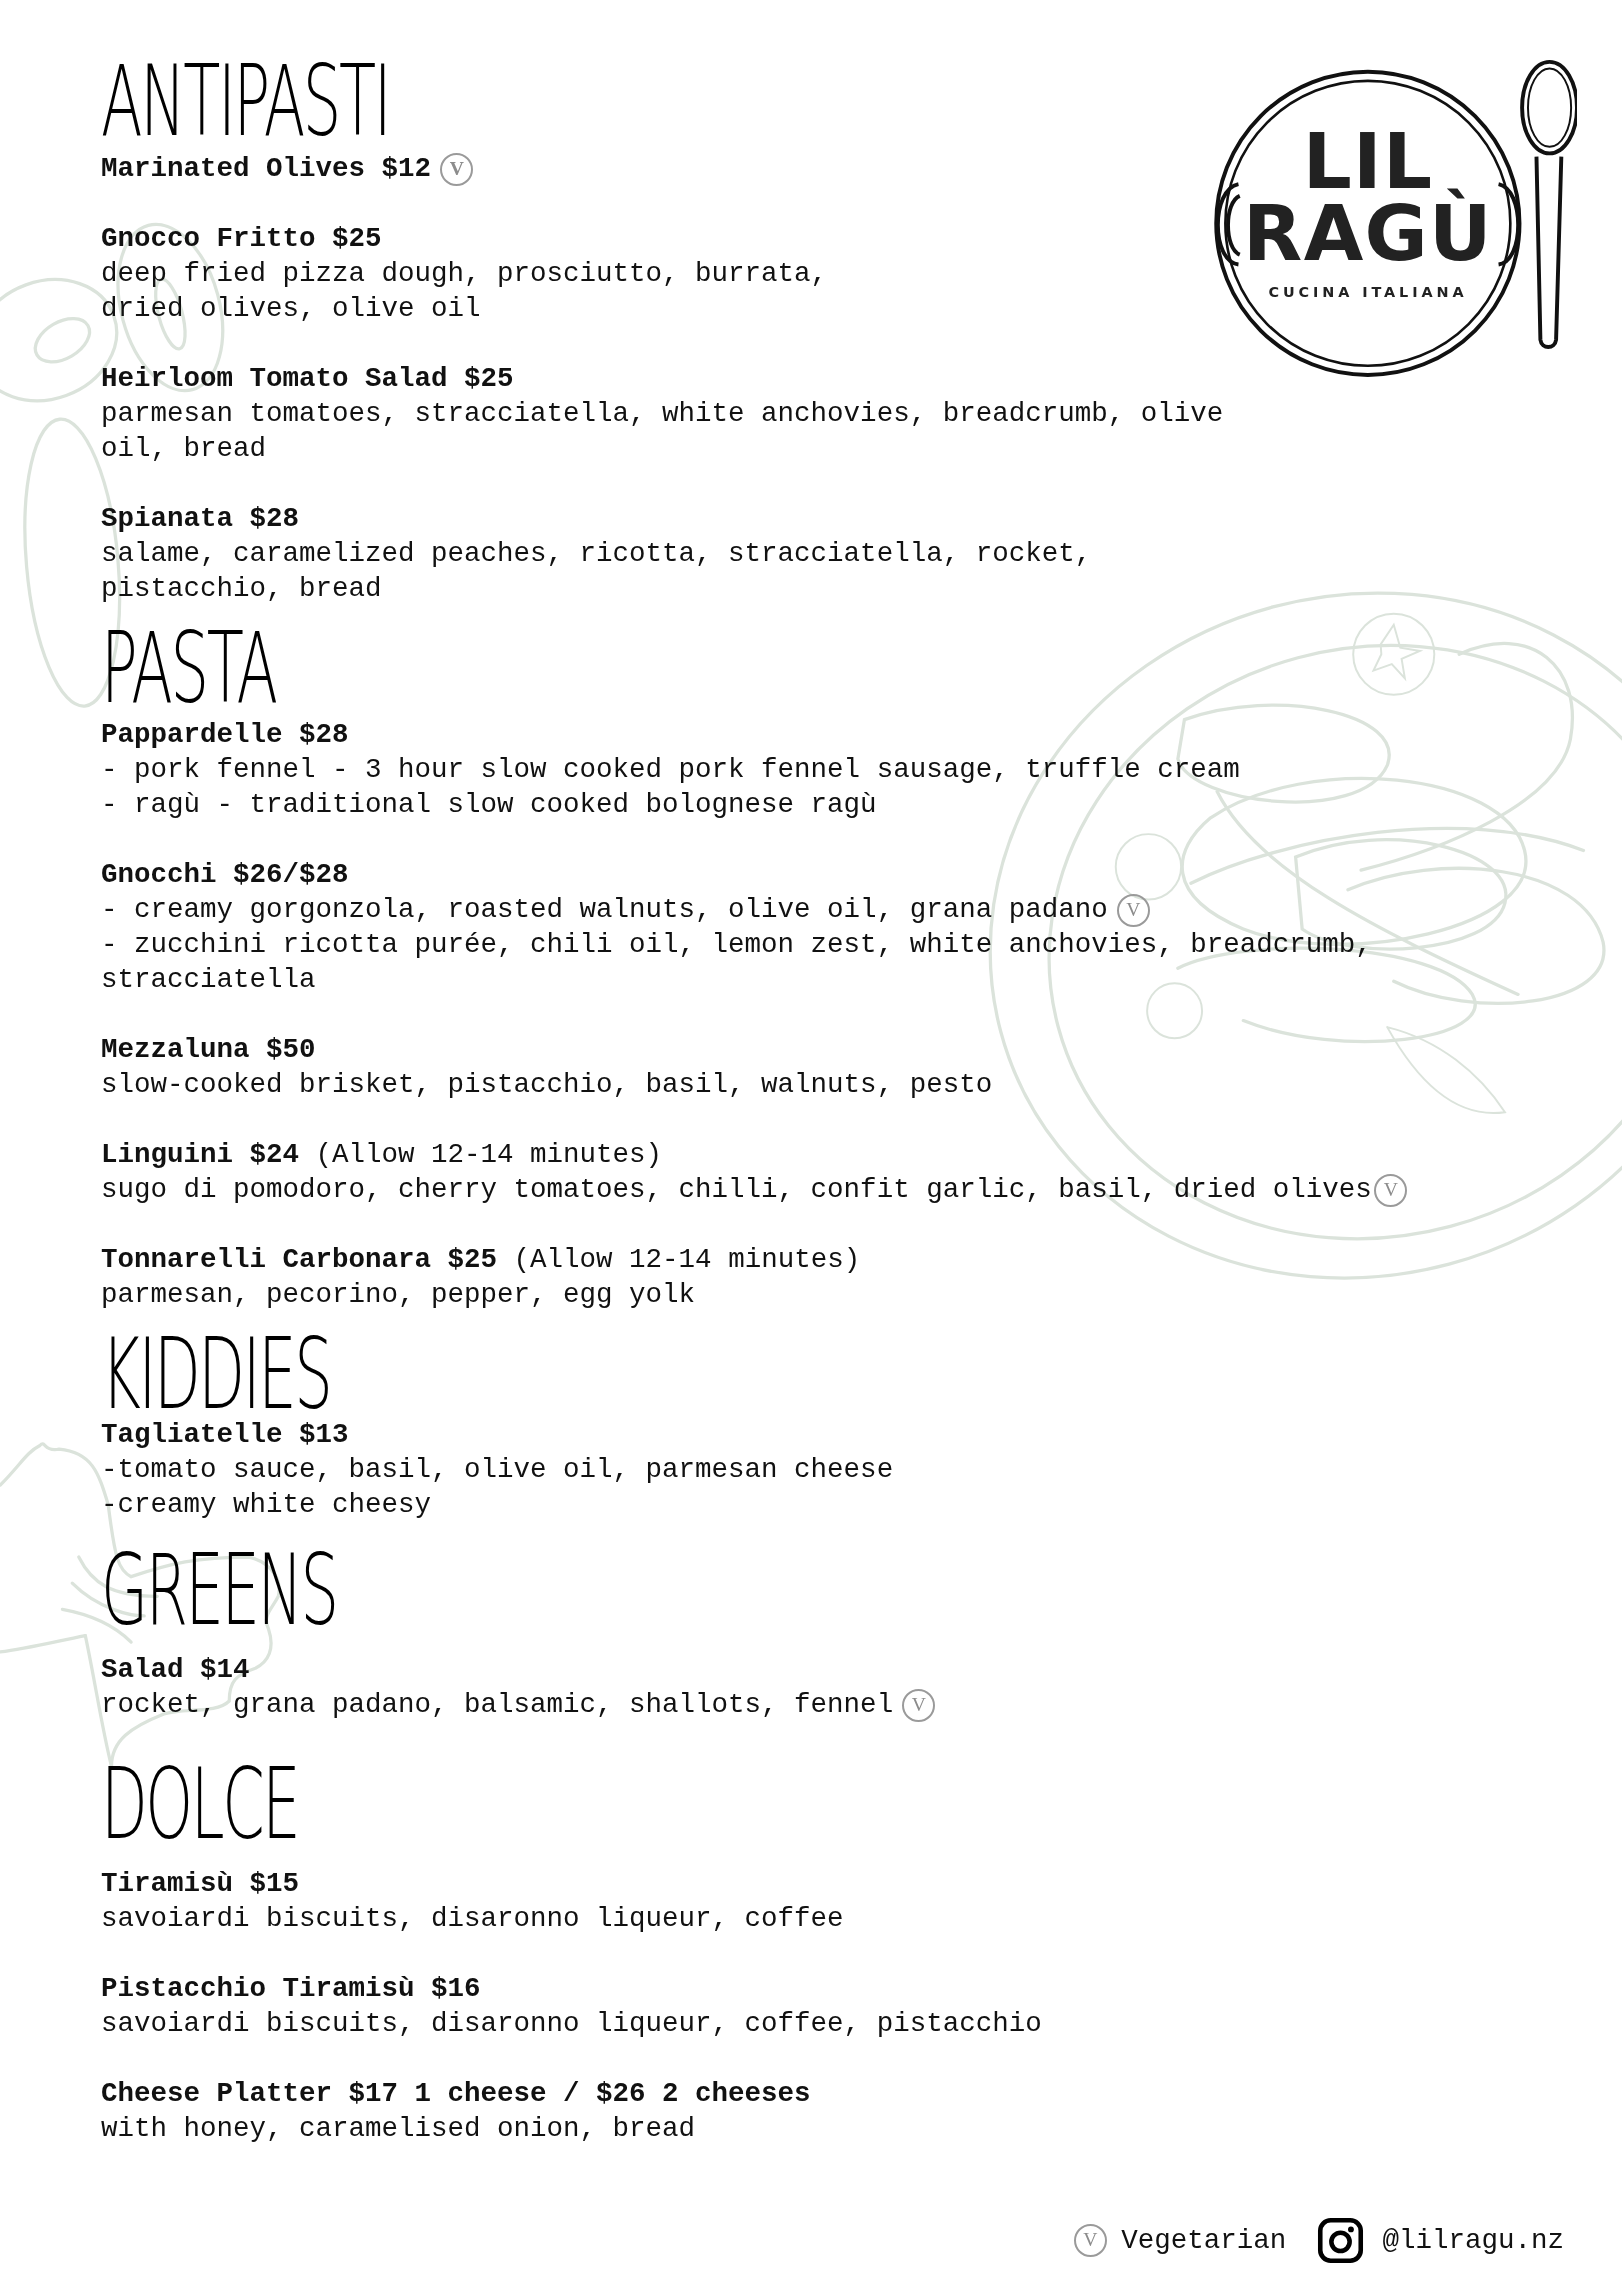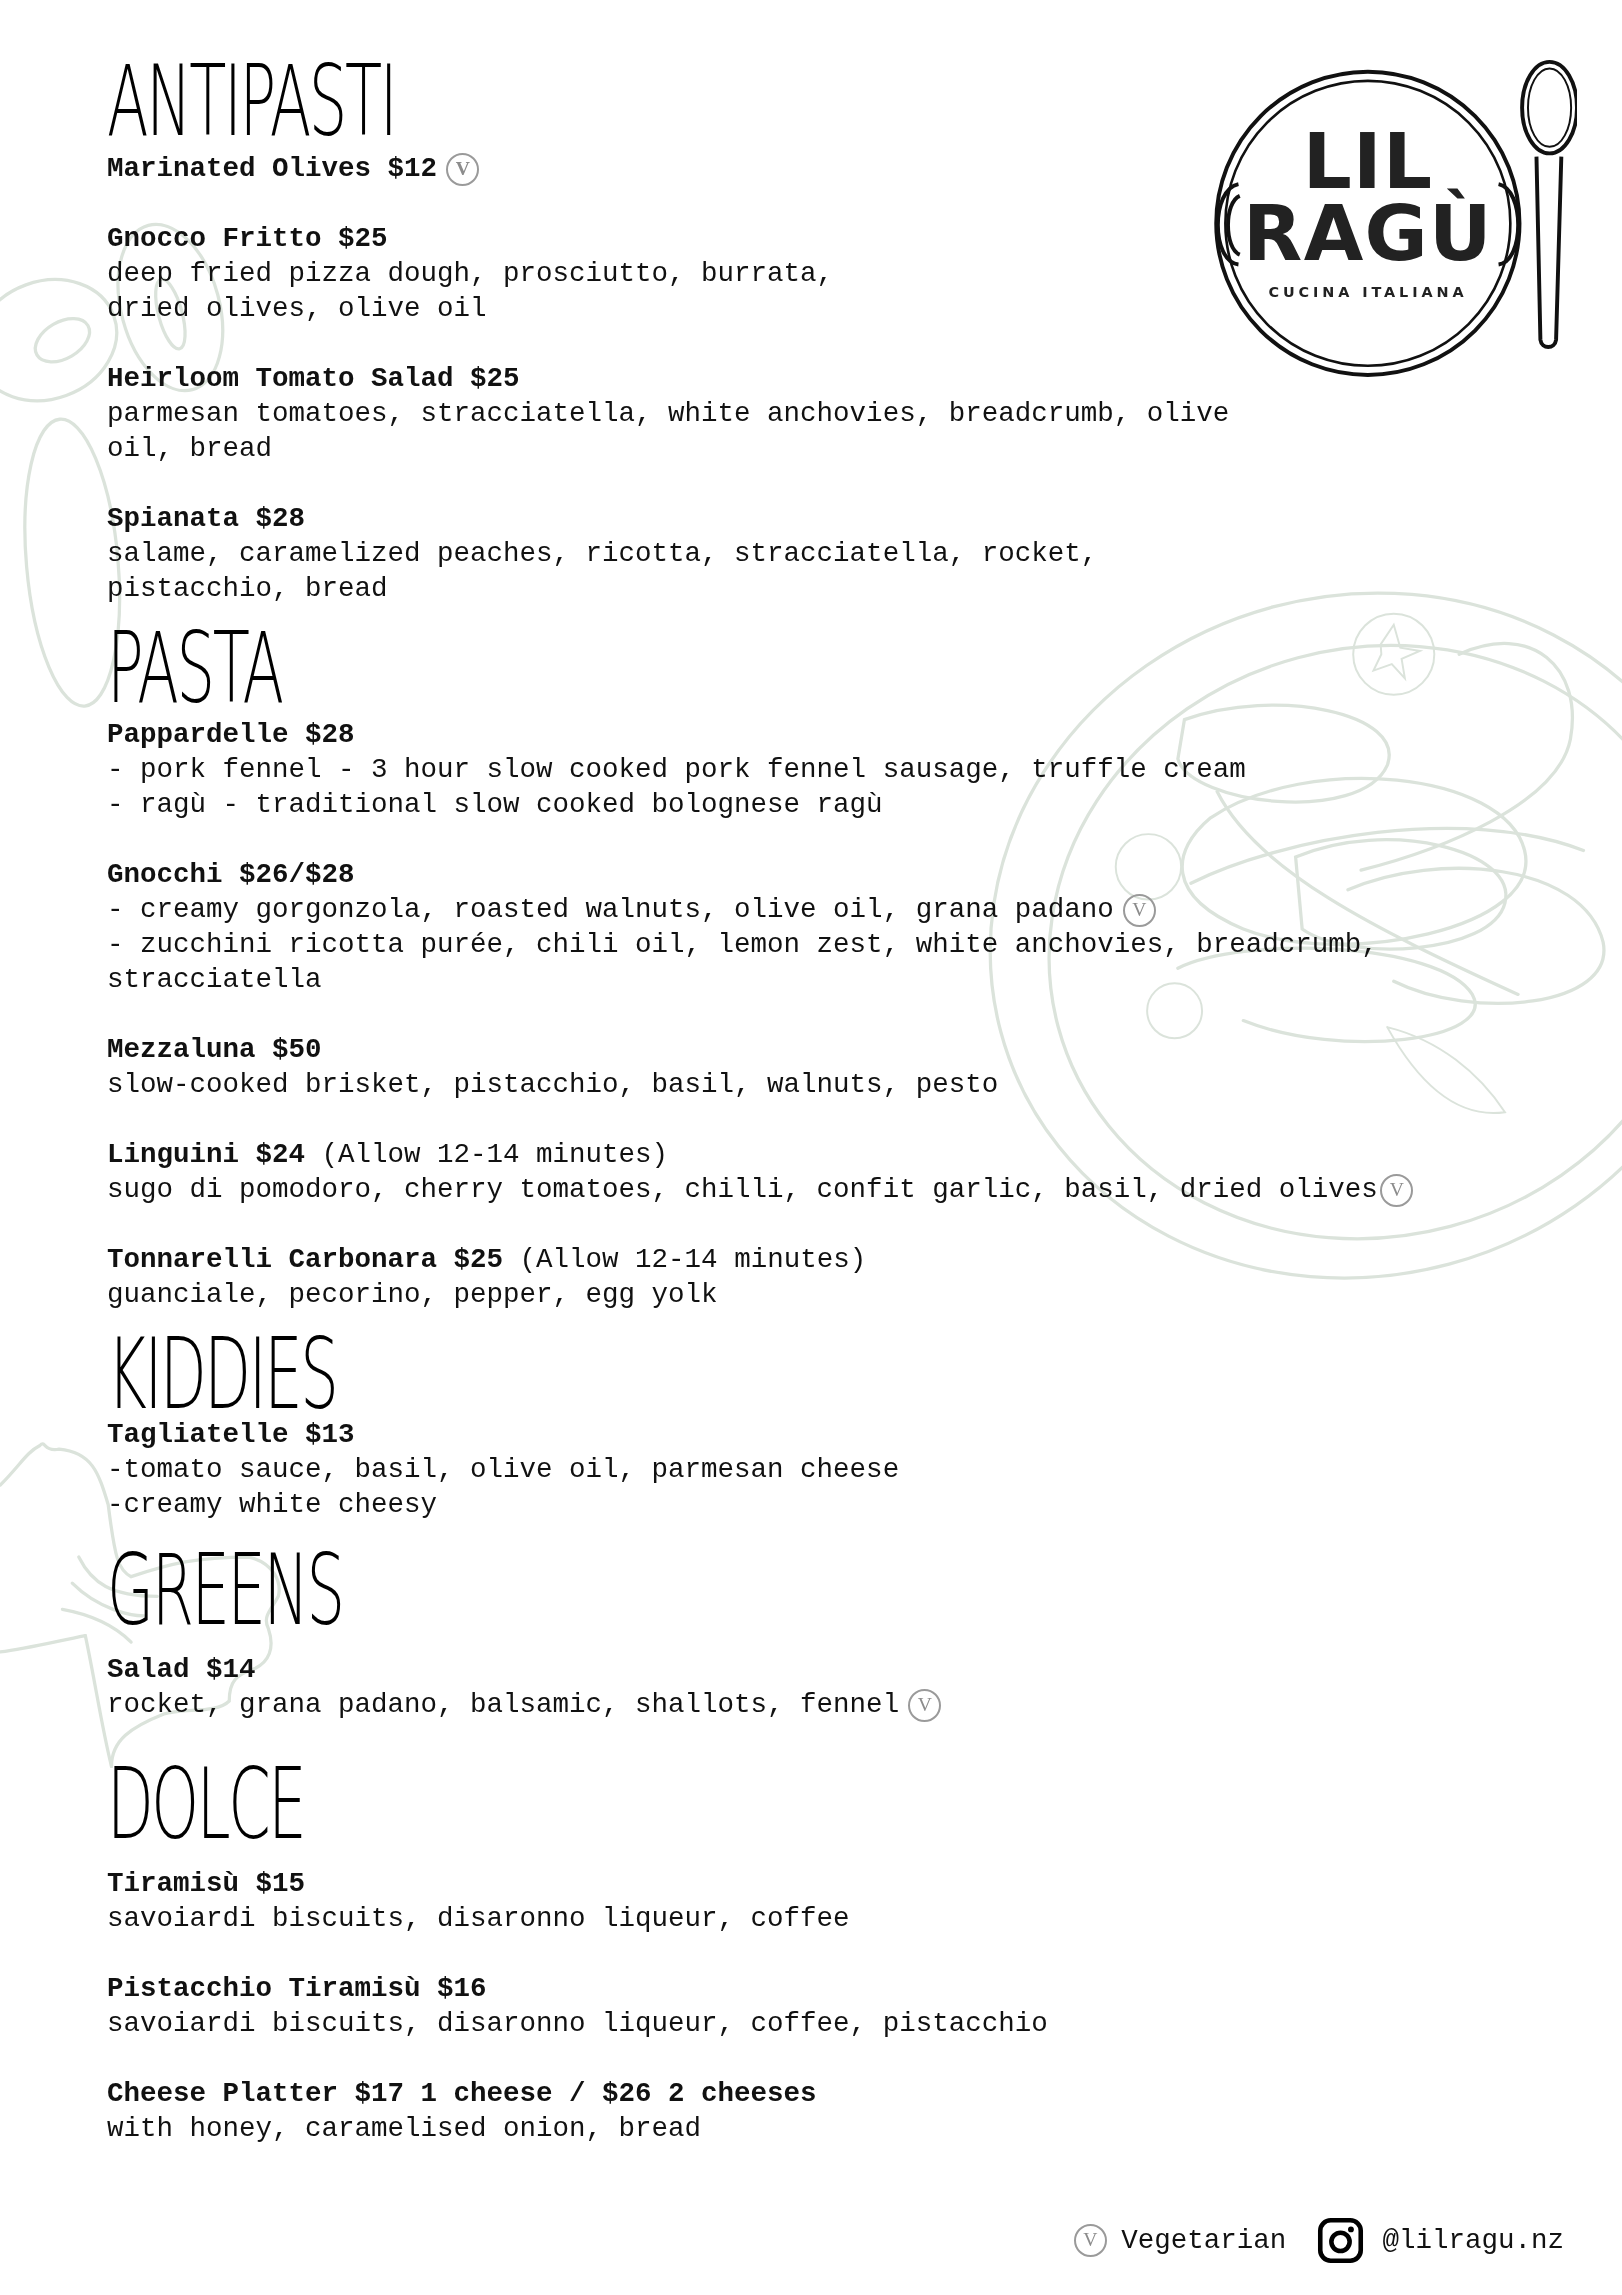--- a/index.html
+++ b/index.html
@@ -1,21 +1,21 @@
 <!DOCTYPE html>
 <html style="font-size:10.5px"><head>
   <meta charset="utf-8">
   <style>
     html, body { margin: 0; padding: 0; }
     body {
       width: 1623px; height: 2295px; background: #ffffff; position: relative; overflow: hidden;
       font-family: "Liberation Mono", "DejaVu Sans Mono", monospace; color: #111;
     }
     .bg { position: absolute; left: 0; top: 0; width: 1623px; height: 2295px; z-index: 0; pointer-events: none; }
-    .content { position: absolute; left: 107px; top: 52px; width: 1407px; z-index: 2; }
+    .content { position: absolute; left: 101px; top: 52px; width: 1407px; z-index: 2; }
     .section-title {
       font-family: "DejaVu Sans", sans-serif; font-weight: 300; font-size: 98px; line-height: 98px;
       letter-spacing: -3.9px; transform: scaleX(0.62); transform-origin: left center; color: #000; margin: 0;
       white-space: nowrap;
     }
     .item { margin: 0 0 35px 0; }
     .item-name { font-weight: bold; font-size: 27.5px; line-height: 35px; white-space: nowrap; }
     .item-note { font-weight: normal; }
     .desc { font-size: 27.5px; line-height: 35px; white-space: pre-wrap; }
     .veg {
@@ -142,21 +142,21 @@
     <div class="item">
       <div class="item-name">Mezzaluna $50</div>
       <div class="desc">slow-cooked brisket, pistacchio, basil, walnuts, pesto</div>
     </div>
     <div class="item">
       <div class="item-name"><span>Linguini $24</span> <span class="item-note">(Allow 12-14 minutes)</span></div>
       <div class="desc"><span>sugo di pomodoro, cherry tomatoes, chilli, confit garlic, basil, dried olives</span><span class="veg tight">V</span></div>
     </div>
     <div class="item" style="margin-bottom:19.6px;">
       <div class="item-name"><span>Tonnarelli Carbonara $25</span> <span class="item-note">(Allow 12-14 minutes)</span></div>
-      <div class="desc">guanciale, pecorino, pepper, egg yolk</div>
+      <div class="desc">parmesan, pecorino, pepper, egg yolk</div>
     </div>
   </section>
 
   <section>
     <h2 class="section-title" style="line-height:85px;">KIDDIES</h2>
     <div class="item" style="margin-bottom:19.6px;">
       <div class="item-name">Tagliatelle $13</div>
       <div class="desc">-tomato sauce, basil, olive oil, parmesan cheese
 -creamy white cheesy</div>
     </div>

